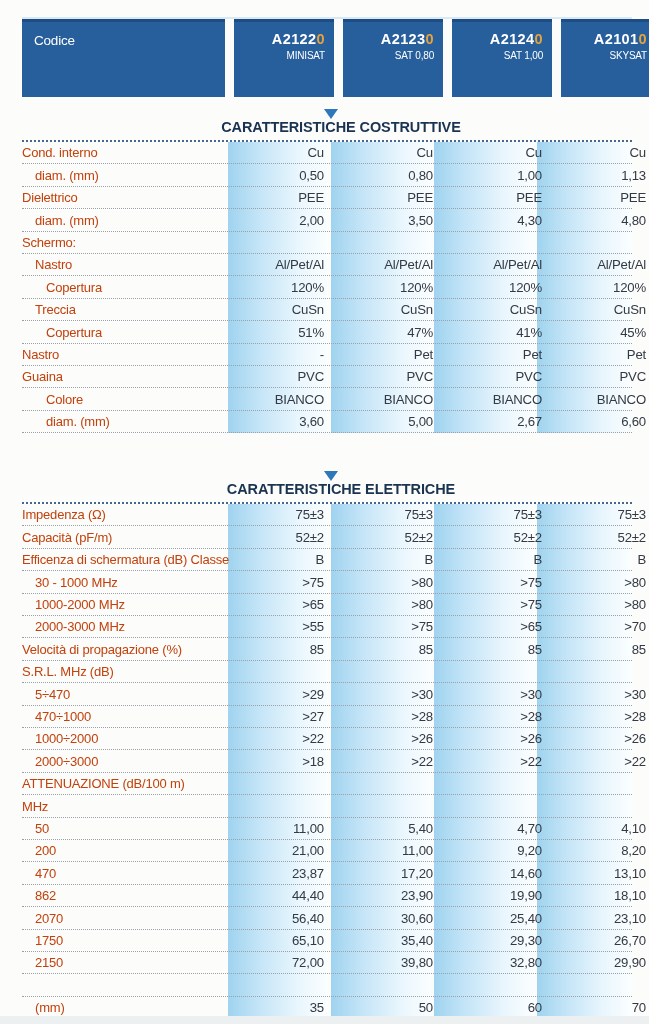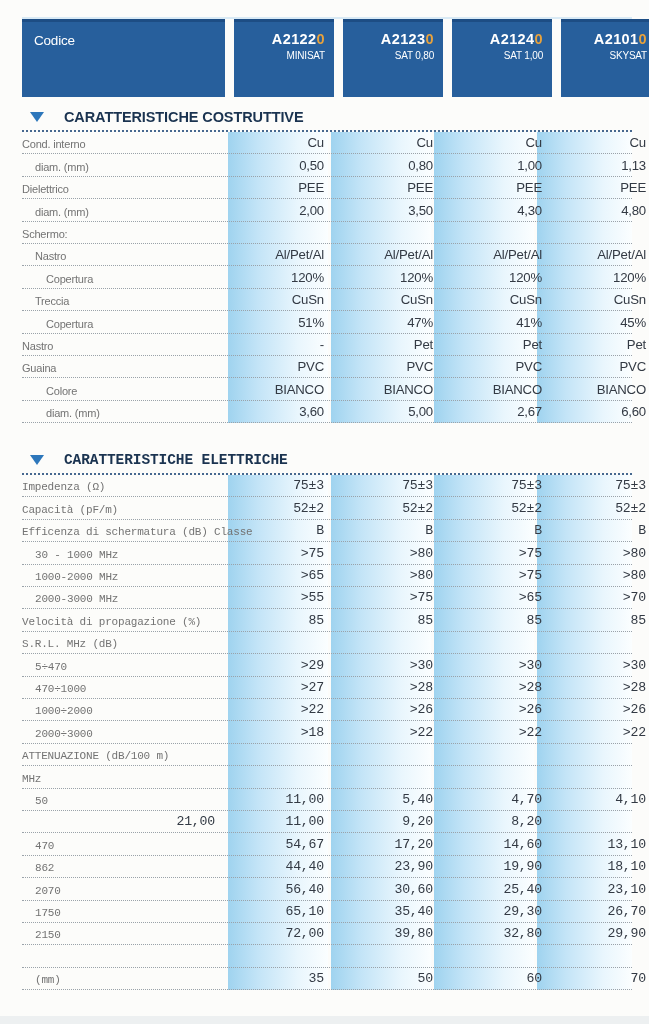--- a/index.html
+++ b/index.html
@@ -31,25 +31,26 @@
   }
   .header-cell.label-cell { padding:11px 0 0 12px; font-size:13.5px; letter-spacing:-0.2px; }
   .header-cell.product { text-align:right; padding:9px 9px 0 0; }
   .product .code { font-weight:bold; font-size:14.5px; letter-spacing:0.4px; white-space:nowrap; }
   .product .code .accent { color:#e8a23c; }
   .product .model { font-size:10px; margin-top:3px; letter-spacing:-0.2px; white-space:nowrap; }
 
   
   .section { position:relative; }
   .section.first { margin-top:10px; }
-  .section.second { margin-top:27px;font-family:Liberation Mono, monospace; }
+  .section.second { margin-top:36px; }
   .section-head {
     display:flex; align-items:center;
     padding:2px 0 5px 8px;
     border-bottom:2px dotted #46688f;
+    flex-direction:column;
   }
   .tri {
     width:0; height:0;
     border-left:7px solid transparent;
     border-right:7px solid transparent;
     border-top:10px solid #2d77bb;
     flex:0 0 auto;
   }
   .section-title {
     margin-left:20px;
@@ -73,21 +74,21 @@
   .band.b4 { left:515px; width:95px; }
 
   .spec-row {
     position:relative;
     height:22.4px;
     box-sizing:border-box;
     border-bottom:1px dotted #9aa2a9;
     align-items:end;
   }
   .row-label {
-    font-size:11px; color:#737373;
+    font-size:13px; color:#c2410c;
     white-space:nowrap;
     padding-bottom:3px;
     letter-spacing:-0.2px;
   }
   .row-label.ind1 { padding-left:13px; }
   .row-label.ind2 { padding-left:24px; }
   .cell {
     text-align:right;
     padding:0 10px 3px 0;
     font-size:13.2px;
@@ -341,28 +342,29 @@
               <div class="cell"></div>
             </div>
             <div class="cols spec-row">
               <div class="row-label ind1">50</div>
               <div class="cell">11,00</div>
               <div class="cell">5,40</div>
               <div class="cell">4,70</div>
               <div class="cell">4,10</div>
             </div>
             <div class="cols spec-row">
+              <div class="row-label ind1">200</div>
               <div class="cell">21,00</div>
               <div class="cell">11,00</div>
               <div class="cell">9,20</div>
               <div class="cell">8,20</div>
             </div>
             <div class="cols spec-row">
               <div class="row-label ind1">470</div>
-              <div class="cell">54,67</div>
+              <div class="cell">23,87</div>
               <div class="cell">17,20</div>
               <div class="cell">14,60</div>
               <div class="cell">13,10</div>
             </div>
             <div class="cols spec-row">
               <div class="row-label ind1">862</div>
               <div class="cell">44,40</div>
               <div class="cell">23,90</div>
               <div class="cell">19,90</div>
               <div class="cell">18,10</div>

